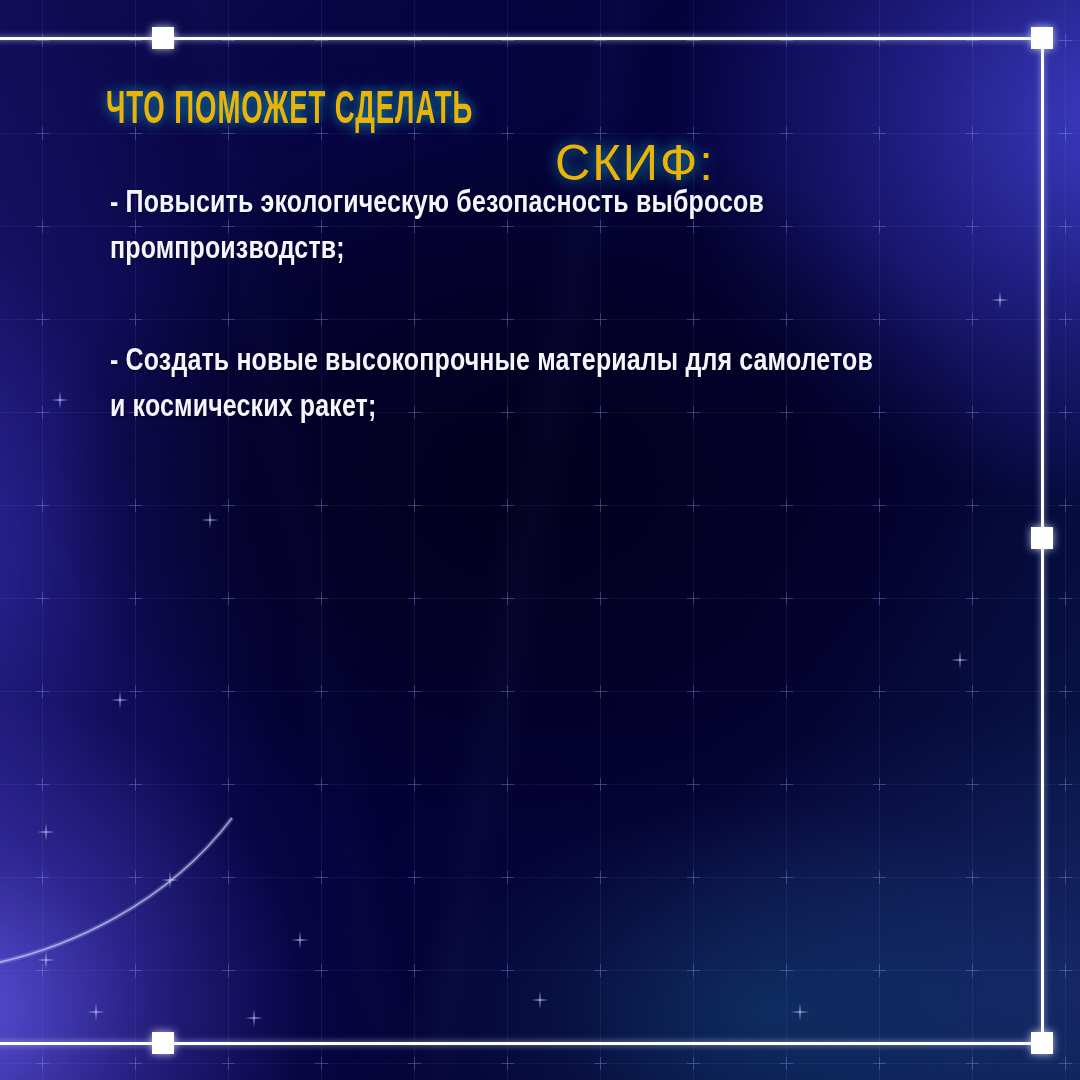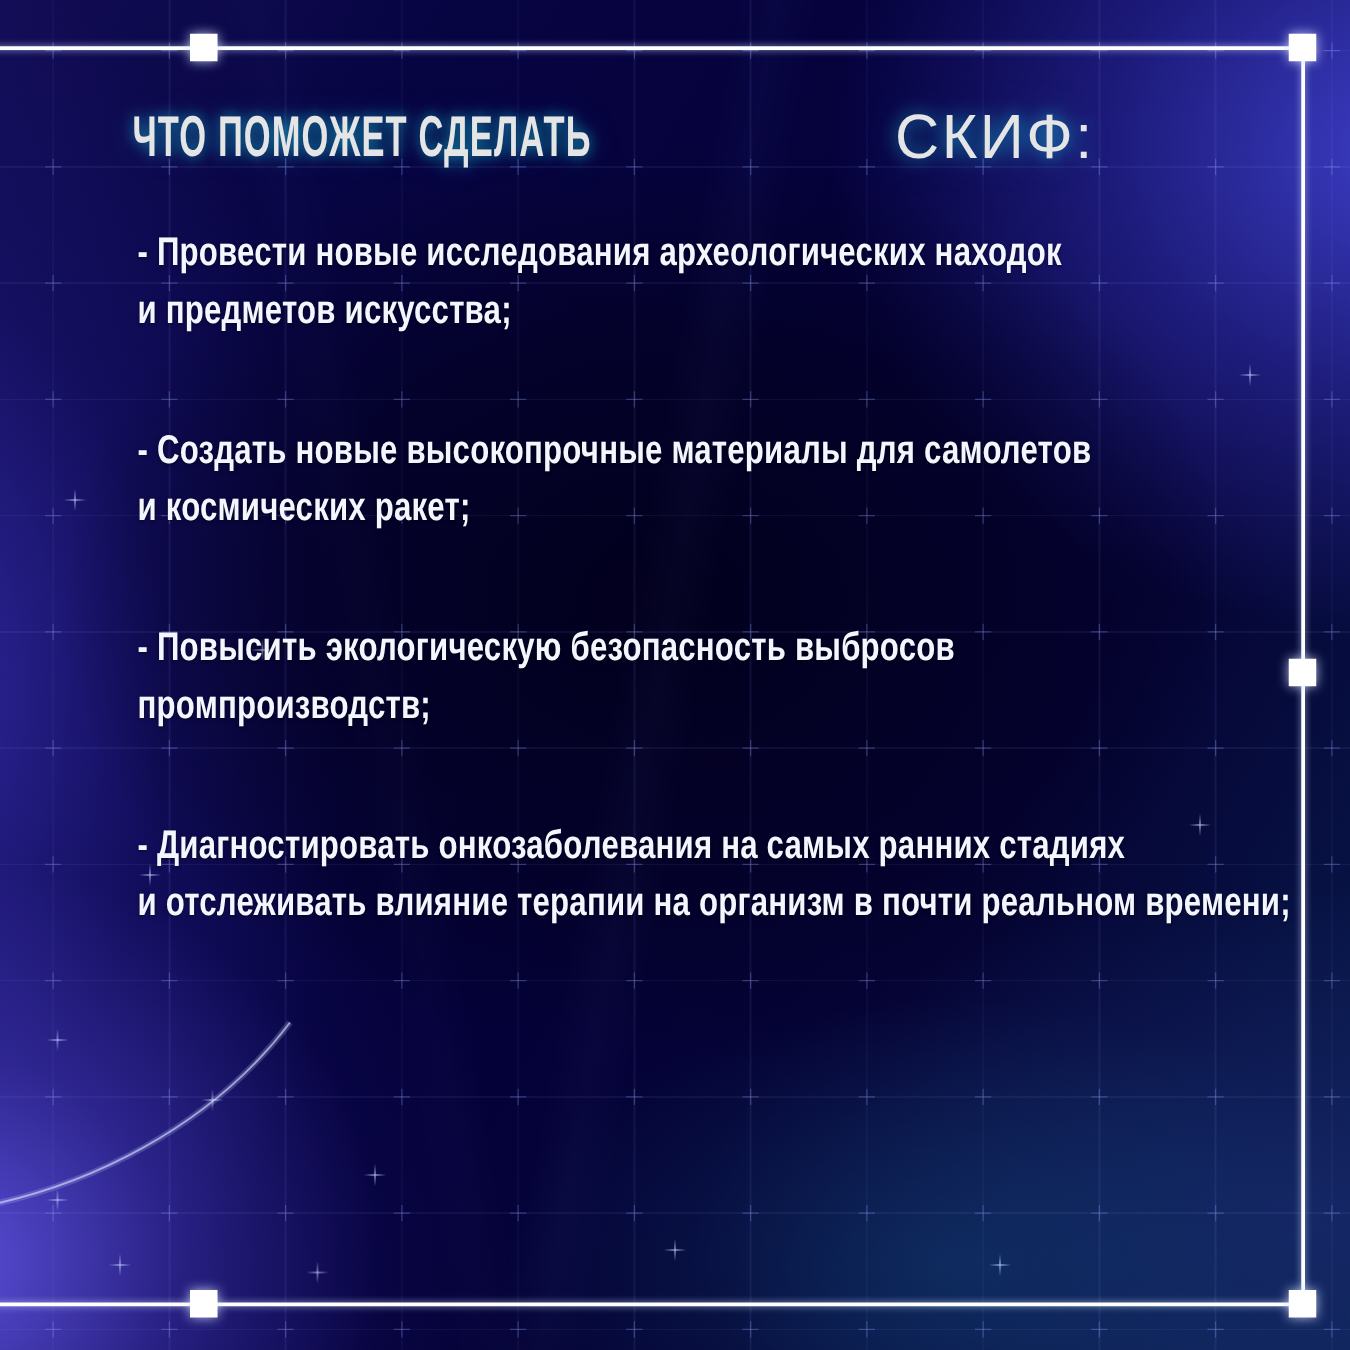--- a/index.html
+++ b/index.html
@@ -76,23 +76,23 @@
   .frame-sq{
     position:absolute;background:#ffffff;width:22px;height:22px;
     box-shadow:0 0 9px rgba(210,225,255,0.85);
   }
 
   
   .content{position:absolute;left:0;top:0;width:1080px;height:1080px;}
 
   .title{
     position:absolute;left:106px;top:80px;white-space:nowrap;
-    color:#e5e5e5;
+    color:#eab308;
     text-shadow:0 0 14px rgba(31,230,244,0.55), 0 0 34px rgba(31,230,244,0.25);
-    display:flex;align-items:center;
+    display:flex;align-items:flex-end;flex-direction:column;
   }
   .title-a{
     font-size:46px;font-weight:700;letter-spacing:1.5px;
     transform:scaleX(0.60);transform-origin:left center;
     display:inline-block;
   }
   .title-b{
     font-size:50px;font-weight:400;letter-spacing:2px;
     transform:scaleX(0.98);transform-origin:left center;
     display:inline-block;margin-left:-2px;
@@ -298,31 +298,23 @@
 
   <div class="content">
 
     <div class="title">
       <span class="title-a">ЧТО ПОМОЖЕТ СДЕЛАТЬ</span>
       <span class="title-b">СКИФ:</span>
     </div>
 
     <div class="bullets" id="bullets">
         <div class="bullet">
-          <div class="bline">- Провести новые исследования археологических находок</div>
-          <div class="bline">и предметов искусства;</div>
+          <div class="bline">- Повысить экологическую безопасность выбросов</div>
+          <div class="bline">промпроизводств;</div>
         </div>
         <div class="bullet">
           <div class="bline">- Создать новые высокопрочные материалы для самолетов</div>
           <div class="bline">и космических ракет;</div>
         </div>
-        <div class="bullet">
-          <div class="bline">- Повысить экологическую безопасность выбросов</div>
-          <div class="bline">промпроизводств;</div>
-        </div>
-        <div class="bullet">
-          <div class="bline">- Диагностировать онкозаболевания на самых ранних стадиях</div>
-          <div class="bline">и отслеживать влияние терапии на организм в почти реальном времени;</div>
-        </div>
       </div>
 
   </div>
 </div>
 
 </body></html>

